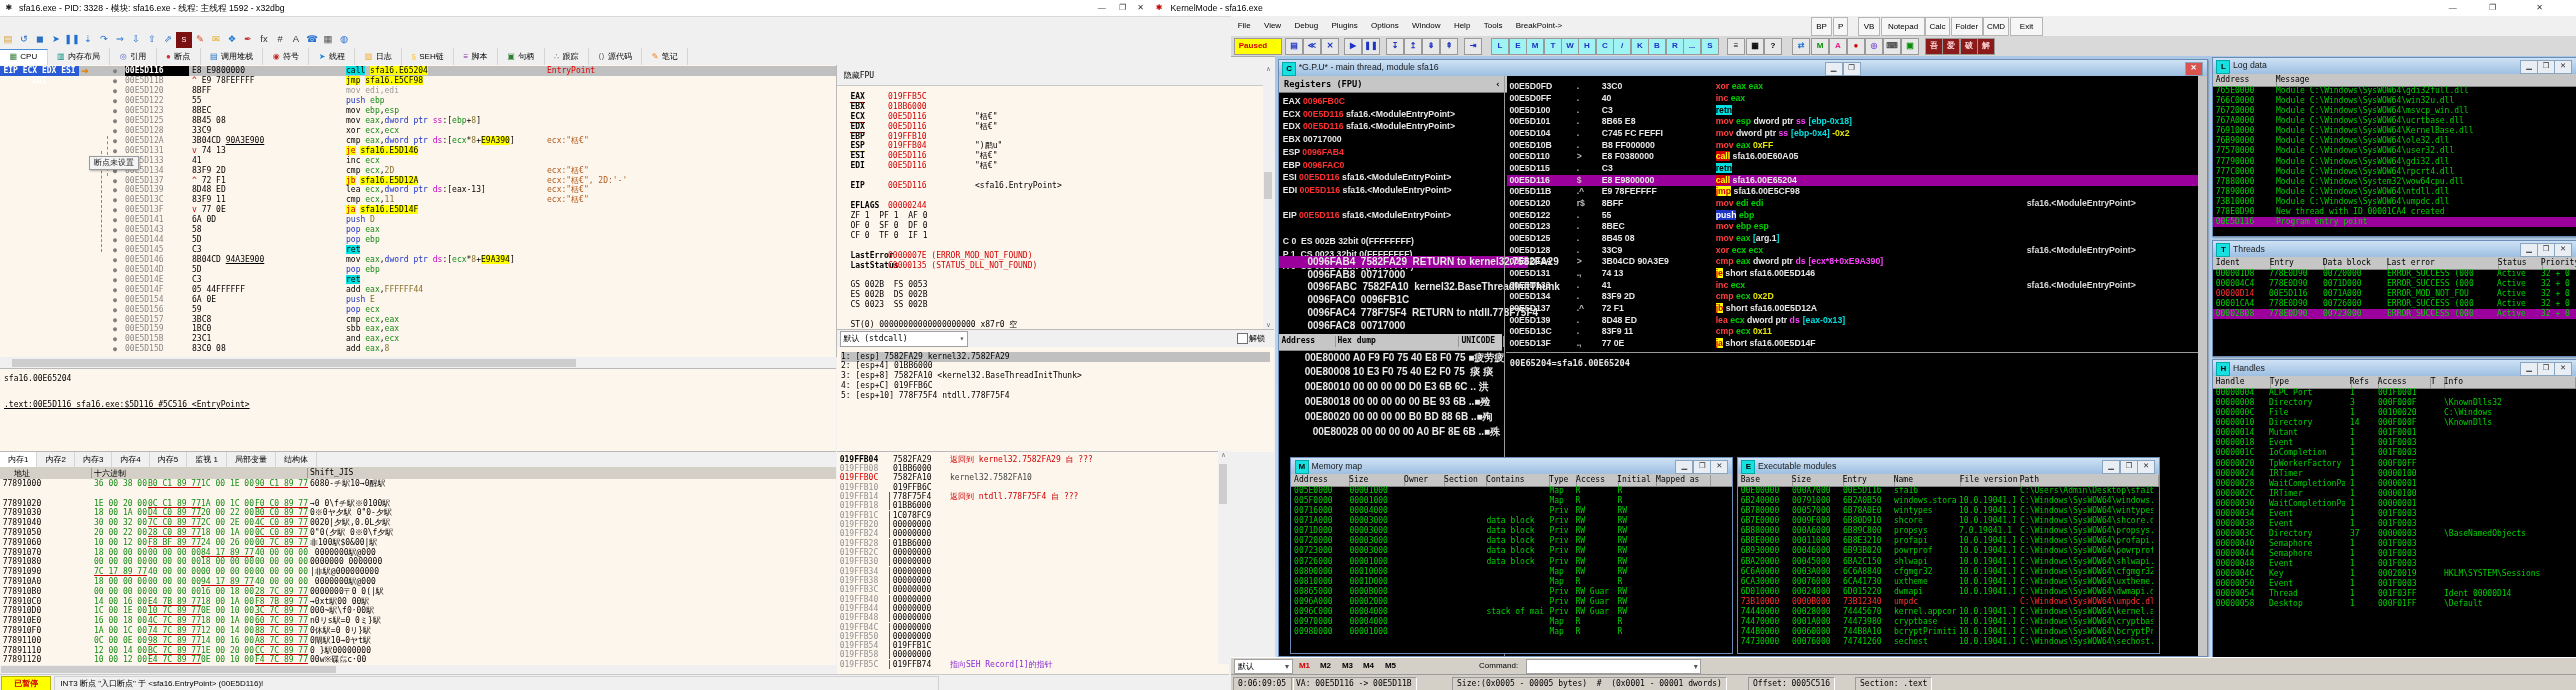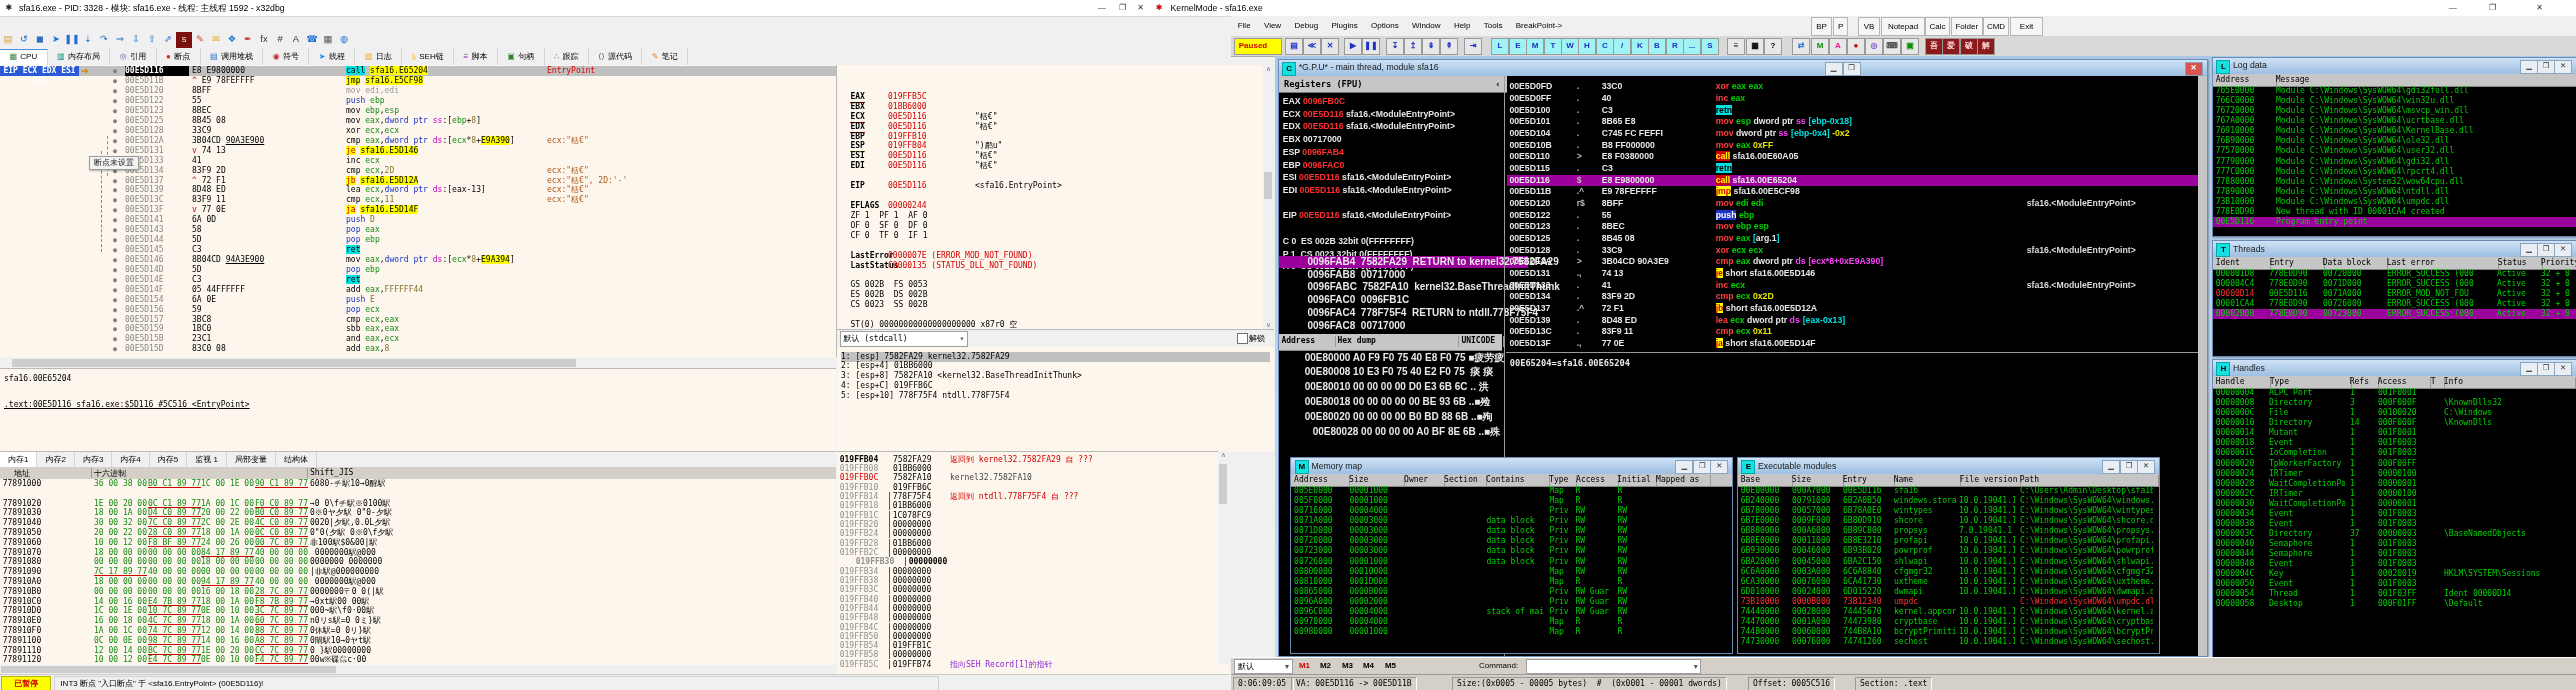--- a/index.html
+++ b/index.html
@@ -196,20 +196,23 @@
     <div class="abs tooltip">断点未设置</div>
     <div class="abs lhscroll">
         <div class="thumb" style="left:12px;top:1.3px;width:564px;height:7.4px;"></div>
       </div>
     <div class="abs linfo mono">
       <div style="top:5.4px;">sfa16.00E65204</div>
       <div style="top:31px;text-decoration:underline;">.text:00E5D116 sfa16.exe:$5D116 #5C516 &lt;EntryPoint&gt;</div>
     </div>
 
     <div class="abs lregs mono" id="lregs">
+      <div class="hdr">
+          <span>隐藏FPU</span>
+        </div>
     <div class="rrow" style="top: 27px; left: 0px; width: 100%;"><span class="rl ul-red">EAX</span><span class="rv">019FFB5C</span></div>
         <div class="rrow" style="top: 37px; left: 0px; width: 100%;"><span class="rl">EBX</span><span class="rv ">01BB6000</span></div>
         <div class="rrow" style="top: 47px; left: 0px; width: 100%;"><span class="rl ul-red">ECX</span><span class="rv">00E5D116</span><span class="rx">"栝€"</span></div>
         <div class="rrow" style="top: 57px; left: 0px; width: 100%;"><span class="rl ul-red">EDX</span><span class="rv">00E5D116</span><span class="rx">"栝€"</span></div>
         <div class="rrow" style="top: 67px; left: 0px; width: 100%;"><span class="rl">EBP</span><span class="rv ">019FFB10</span></div>
         <div class="rrow" style="top: 76px; left: 0px; width: 100%;"><span class="rl ul-olv">ESP</span><span class="rv">019FFB04</span><span class="rx">")鹛u"</span></div>
         <div class="rrow" style="top: 86px; left: 0px; width: 100%;"><span class="rl">ESI</span><span class="rv">00E5D116</span><span class="rx">"栝€"</span></div>
         <div class="rrow" style="top: 96px; left: 0px; width: 100%;"><span class="rl">EDI</span><span class="rv">00E5D116</span><span class="rx">"栝€"</span></div>
         <div class="rrow" style="top: 106px; left: 0px; width: 100%;"></div>
         <div class="rrow" style="top: 116px; left: 0px; width: 100%;"><span class="rl">EIP</span><span class="rv">00E5D116</span><span class="rx">&lt;sfa16.EntryPoint&gt;</span></div>
@@ -280,21 +283,21 @@
         <div class="srow" style="top: 12px; left: 0px; width: 100%;"><span class="sa">019FFB08</span><span class="sv">01BB6000</span></div>
         <div class="srow" style="top: 21.3px; left: 0px; width: 100%;"><span class="sa red">019FFB0C</span><span class="sv">7582FA10</span><span class="sc blu">kernel32.7582FA10</span></div>
         <div class="srow" style="top: 31px; left: 0px; width: 100%;"><span class="sa">019FFB10</span><span class="sv">019FFB6C</span></div>
         <div class="srow" style="top: 40px; left: 0px; width: 100%;"><span class="sa">019FFB14</span><span class="sv br">778F75F4</span><span class="sc red">返回到 ntdll.778F75F4 自 ???</span></div>
         <div class="srow" style="top: 49px; left: 0px; width: 100%;"><span class="sa">019FFB18</span><span class="sv br">01BB6000</span></div>
         <div class="srow" style="top: 59px; left: 0px; width: 100%;"><span class="sa">019FFB1C</span><span class="sv br">1C078FC9</span></div>
         <div class="srow" style="top: 68px; left: 0px; width: 100%;"><span class="sa">019FFB20</span><span class="sv br">00000000</span></div>
         <div class="srow" style="top: 77px; left: 0px; width: 100%;"><span class="sa">019FFB24</span><span class="sv br">00000000</span></div>
         <div class="srow" style="top: 87px; left: 0px; width: 100%;"><span class="sa">019FFB28</span><span class="sv br">01BB6000</span></div>
         <div class="srow" style="top: 96px; left: 0px; width: 100%;"><span class="sa">019FFB2C</span><span class="sv br">00000000</span></div>
-        <div class="srow" style="top: 105px; left: 16px; width: 100%; font-weight: bold;"><span class="sa">019FFB30</span><span class="sv br">00000000</span></div>
+        <div class="srow" style="top: 105px; left: 0px; width: 100%;"><span class="sa">019FFB30</span><span class="sv br">00000000</span></div>
         <div class="srow" style="top: 115px; left: 0px; width: 100%;"><span class="sa">019FFB34</span><span class="sv br">00000000</span></div>
         <div class="srow" style="top: 124px; left: 0px; width: 100%;"><span class="sa">019FFB38</span><span class="sv br">00000000</span></div>
         <div class="srow" style="top: 133px; left: 0px; width: 100%;"><span class="sa">019FFB3C</span><span class="sv br">00000000</span></div>
         <div class="srow" style="top: 143px; left: 0px; width: 100%;"><span class="sa">019FFB40</span><span class="sv br">00000000</span></div>
         <div class="srow" style="top: 152px; left: 0px; width: 100%;"><span class="sa">019FFB44</span><span class="sv br">00000000</span></div>
         <div class="srow" style="top: 161px; left: 0px; width: 100%;"><span class="sa">019FFB48</span><span class="sv br">00000000</span></div>
         <div class="srow" style="top: 171px; left: 0px; width: 100%;"><span class="sa">019FFB4C</span><span class="sv br">00000000</span></div>
         <div class="srow" style="top: 180px; left: 0px; width: 100%;"><span class="sa">019FFB50</span><span class="sv br">00000000</span></div>
         <div class="srow" style="top: 189px; left: 0px; width: 100%;"><span class="sa">019FFB54</span><span class="sv br">019FFB1C</span></div>
         <div class="srow" style="top: 198px; left: 0px; width: 100%;"><span class="sa">019FFB58</span><span class="sv br">00000000</span></div>

